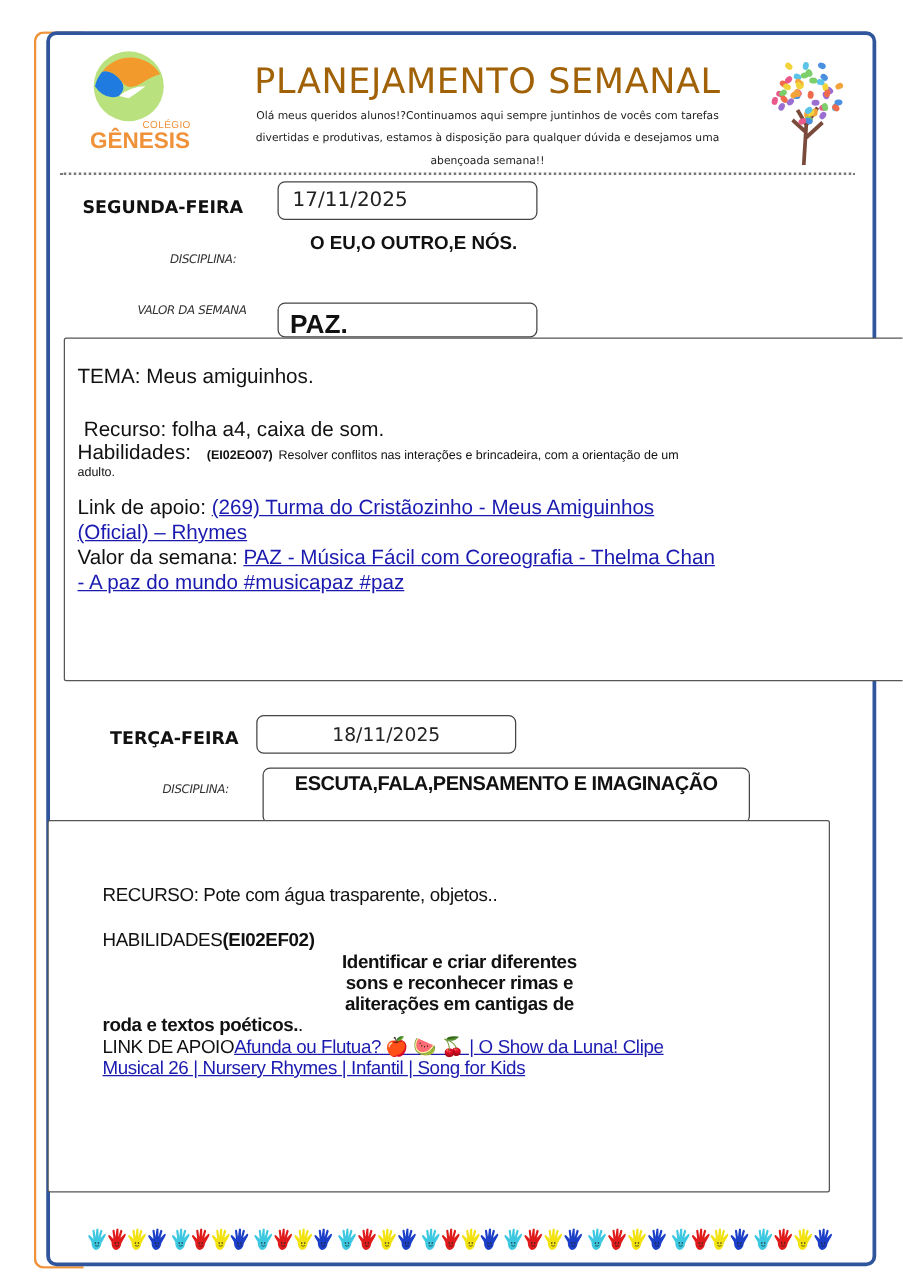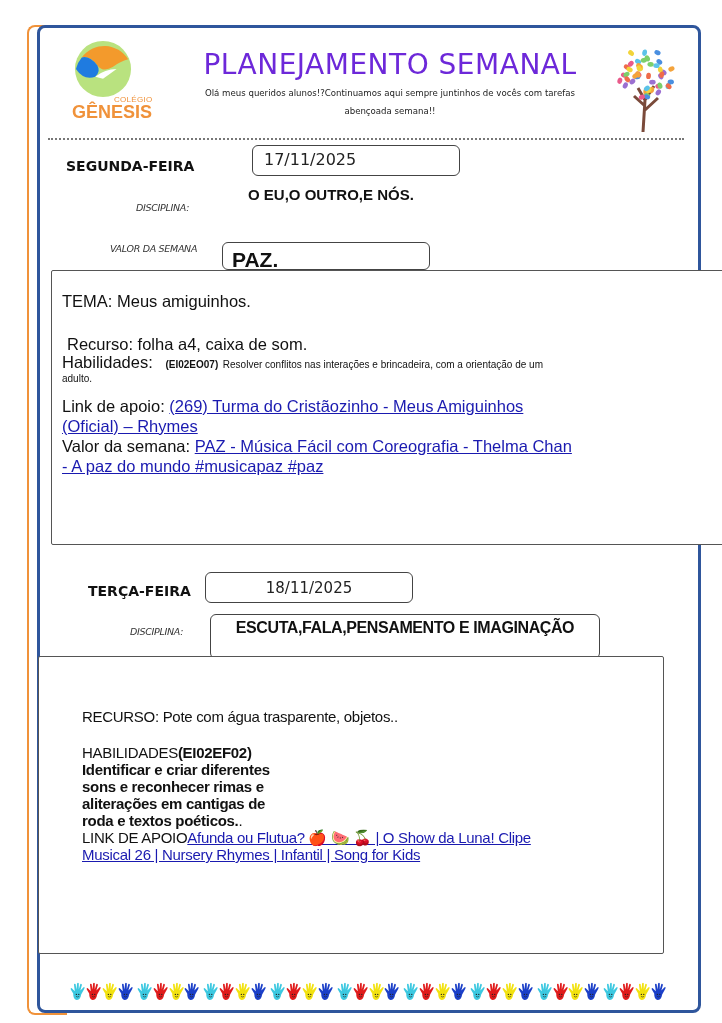--- a/index.html
+++ b/index.html
@@ -16,21 +16,21 @@
   }
 
   
   .logo { position: absolute; left: 70px; top: 40px; width: 82px; height: 84px; }
   .logo-circle { position: absolute; left: 4px; top: 0; width: 58px; height: 58px; }
   .logo-college { position: absolute; left: 44px; top: 55px; font-size: 8px; color: #f0923a; letter-spacing: 0.3px; }
   .logo-name { position: absolute; left: 2px; top: 62px; font-size: 18px; font-weight: bold; color: #f0923a; }
 
   .title {
     position: absolute; left: 180px; top: 48px; width: 420px; text-align: center;
-    font-family: "DejaVu Sans", sans-serif; font-size: 28px; color: #6d28d9; letter-spacing: 0.5px;
+    font-family: "DejaVu Sans", sans-serif; font-size: 28px; color: #a16207; letter-spacing: 0.5px;
   }
   .intro {
     position: absolute; left: 175px; top: 84px; width: 430px; text-align: center;
     font-family: "DejaVu Sans", sans-serif; font-size: 8.6px; line-height: 18px; color: #222;
   }
   .tree { position: absolute; left: 612px; top: 40px; width: 66px; height: 92px; }
   .dotted-sep {
     position: absolute; left: 48px; top: 138px; width: 636px; border-top: 2px dotted #777;
   }
 
@@ -41,21 +41,21 @@
     position: absolute; border: 1px solid #444; border-radius: 6px; background: #fff;
     font-family: "DejaVu Sans", sans-serif;
   }
   .content-box {
     position: absolute; border: 1px solid #555; border-radius: 2px; background: #fff;
   }
   a.link { color: #1a1ab0; text-decoration: underline; }
 
   
   .mon-day { left: 66px; top: 158px; }
-  .mon-date { left: 222px; top: 145px; width: 208px; height: 31px; font-size: 16px; padding: 4px 0 0 11px; color: #222; margin-left: 30px; }
+  .mon-date { left: 222px; top: 145px; width: 208px; height: 31px; font-size: 16px; padding: 4px 0 0 11px; color: #222; }
   .mon-disc-label { left: 136px; top: 202px; }
   .mon-disc-value { position: absolute; left: 248px; top: 186px; font-size: 15px; font-weight: bold; color: #111; }
   .mon-value-label { left: 110px; top: 243px; }
   .mon-value-box { left: 222px; top: 242px; width: 208px; height: 28px; font-size: 21px; font-weight: bold; padding: 5px 0 0 9px; font-family: "Liberation Sans", sans-serif; }
 
   .mon-box { left: 51px; top: 270px; width: 684px; height: 275px; padding: 20px 10px 0 10px; font-size: 16.5px; line-height: 20px; }
   .mon-box .p-tema { margin-bottom: 23px; }
   .mon-box .p-recurso { padding-left: 5px; }
   .mon-box .hab-code { font-weight: bold; font-size: 10px; margin-left: 8px; }
   .mon-box .hab-text { font-size: 10px; }
@@ -63,21 +63,21 @@
   .mon-box .hab-wrap { font-size: 10px; line-height: 11px; margin-bottom: 12px; }
 
   
   .tue-day { left: 88px; top: 583px; }
   .tue-date { left: 205px; top: 572px; width: 208px; height: 31px; font-size: 15px; text-align: center; padding-top: 6px; color: #222; }
   .tue-disc-label { left: 130px; top: 626px; }
   .tue-disc-box { left: 210px; top: 614px; width: 390px; height: 45px; font-family: "Liberation Sans", sans-serif; font-weight: bold; font-size: 16px; text-align: center; padding-top: 4px; letter-spacing: -0.4px; }
 
   .tue-box { left: 38px; top: 656px; width: 626px; height: 298px; padding: 32px 10px 0 43px; font-size: 15px; line-height: 17px; letter-spacing: -0.3px; }
   .tue-box .gap { height: 19px; }
-  .tue-box .bold { font-weight: bold; }
+  .tue-box .bold { font-weight: bold; text-align: center; }
 
   
   .hands { position: absolute; left: 70px; top: 981px; width: 600px; height: 24px; display: flex; gap: 0; }
   .hand { width: 16.5px; height: 22px; }
 </style>
 </head>
 <body>
 
 <div class="frame-orange"></div>
 <div class="frame-blue"></div>
@@ -89,20 +89,21 @@
     <path d="M2 30 A29 29 0 0 1 8 18 Q16 16 24 26 Q28 32 22 38 Q10 42 2 30 Z" fill="#1f7be0"></path>
     <path d="M22 38 Q32 30 44 30 Q36 36 30 40 Z" fill="#ffffff"></path>
   </svg>
   <span class="logo-college">COLÉGIO</span>
   <span class="logo-name">GÊNESIS</span>
 </div>
 
 <div class="title">PLANEJAMENTO SEMANAL</div>
 <div class="intro">
   <div>Olá meus queridos alunos!?Continuamos aqui sempre juntinhos de vocês com tarefas</div>
+  <div>divertidas e produtivas, estamos à disposição para qualquer dúvida e desejamos uma</div>
   <div>abençoada semana!!</div>
 </div>
 
 <svg class="tree" viewBox="0 0 66 92">
   <path d="M31 92 L33 60 L26 48 M33 60 L42 46 M33 66 L22 56 M33 70 L46 58" stroke="#7a4a3a" stroke-width="3" fill="none"></path>
   <g id="leaves">
       <ellipse cx="12.0699657359145" cy="35.19892830475381" rx="3.2" ry="2.4" transform="rotate(20 12.0699657359145 35.19892830475381)" fill="#e95a8a"></ellipse>
       <ellipse cx="33.70524135658777" cy="51.696008250437394" rx="3.2" ry="2.4" transform="rotate(91 33.70524135658777 51.696008250437394)" fill="#f4a33b"></ellipse>
       <ellipse cx="56.11622050769933" cy="45.81500311466442" rx="3.2" ry="2.4" transform="rotate(106 56.11622050769933 45.81500311466442)" fill="#5cc3e8"></ellipse>
       <ellipse cx="20.350230601289688" cy="41.53941844428883" rx="3.2" ry="2.4" transform="rotate(140 20.350230601289688 41.53941844428883)" fill="#9b6fd1"></ellipse>

